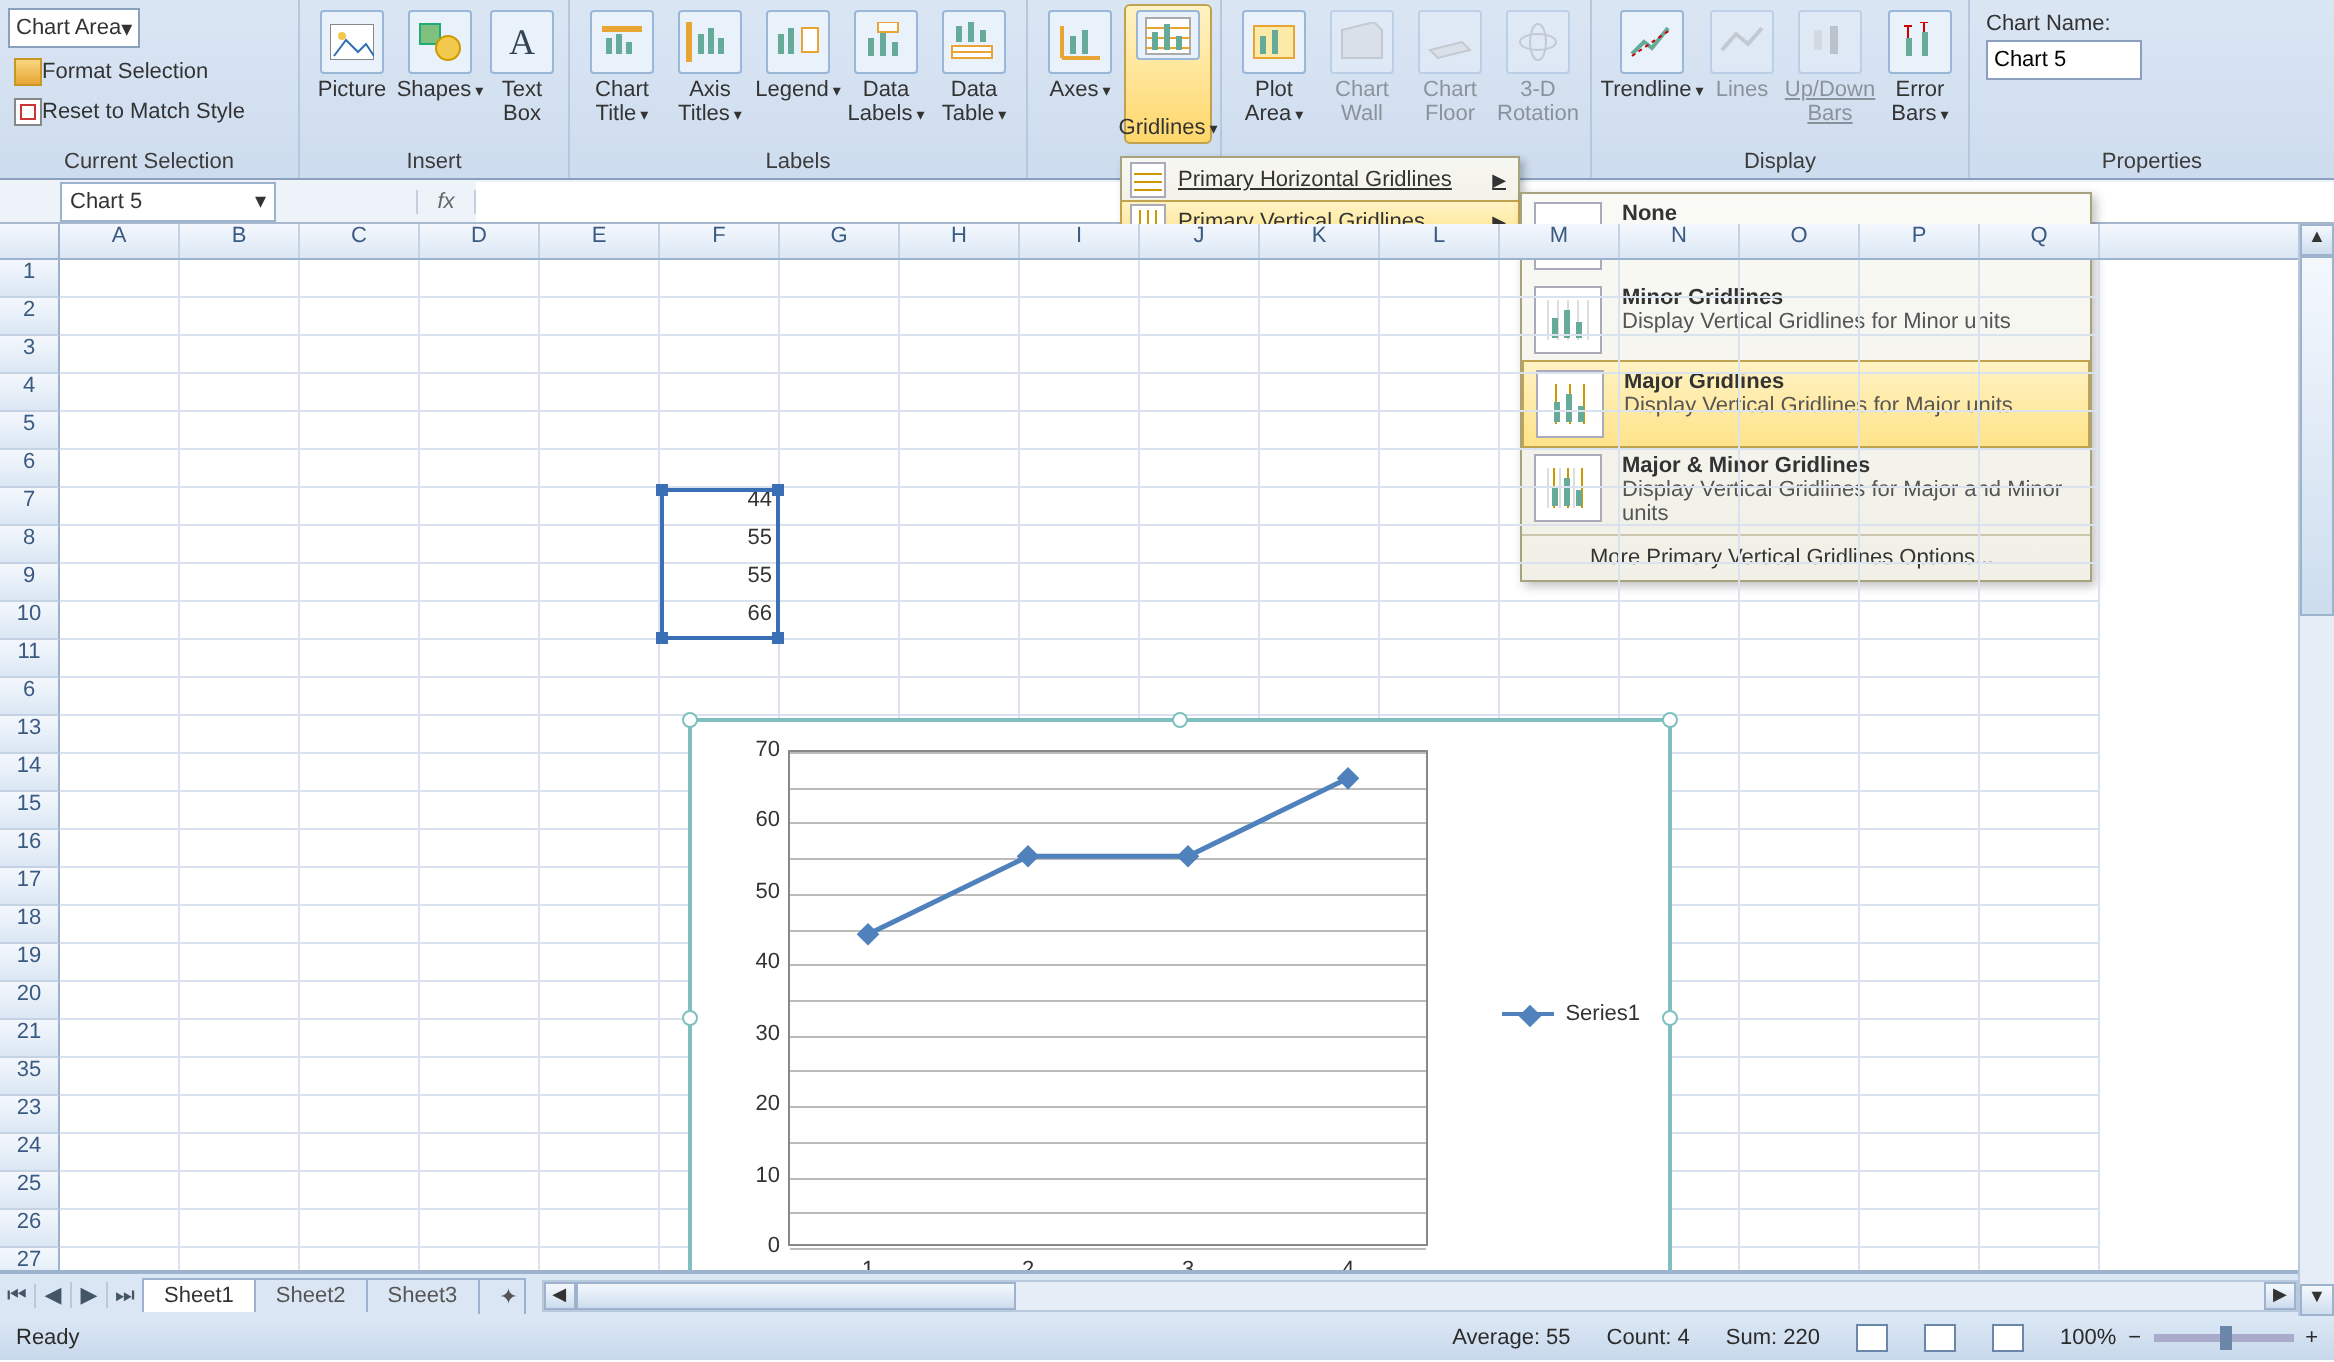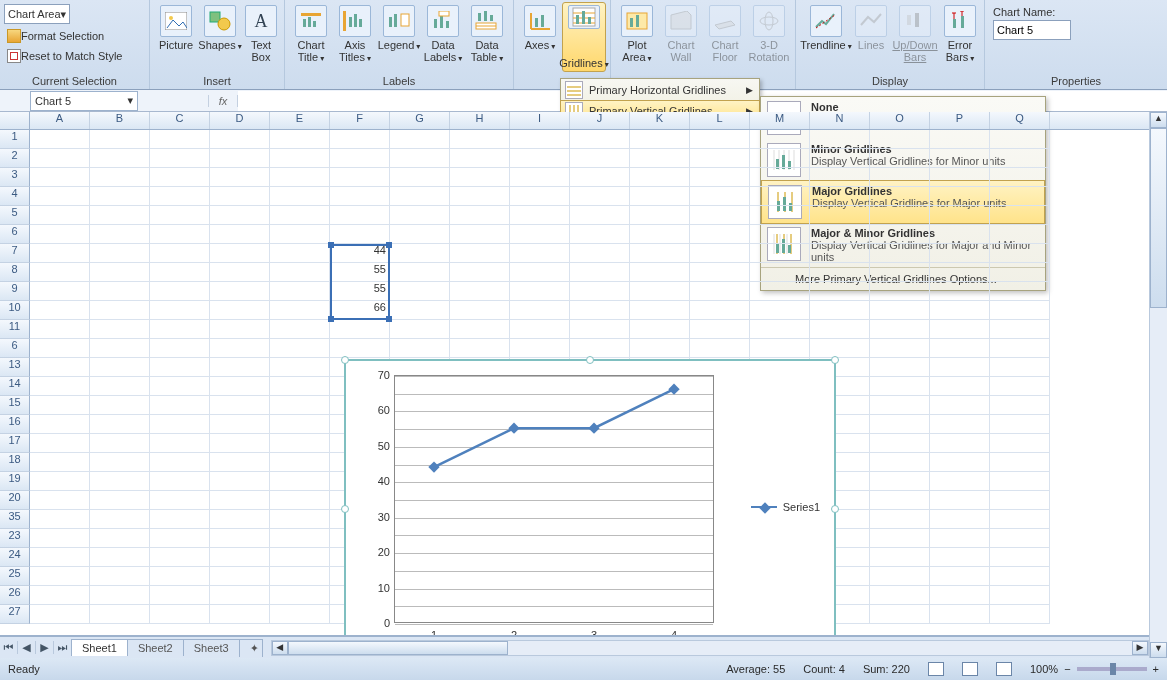--- a/index.html
+++ b/index.html
@@ -20,21 +20,21 @@
   .big-btn .lbl { font-size:11px; line-height:12px; }
   .big-btn.selected { background:linear-gradient(#fff3c4,#ffd76b); border:1px solid #c2a24e; border-radius:3px;gap:26px; }
   .big-btn.disabled { opacity:0.45; }
   .drop-arrow::after{content:"▾"; font-size:8px; margin-left:2px;}
 
   .chart-name-box { padding:4px; }
   .chart-name-box .lbl{ font-size:11px; }
   .chart-name-box input{ width:78px; height:20px; border:1px solid #8ba0bc; padding:1px 3px; font-size:11px; margin-top:2px;}
 
   
-  .flyout1 { position:absolute; left:560px; top:78px; width:200px; background:linear-gradient(#f7f7f2,#efeede); border:1px solid #a7a37e; box-shadow:2px 2px 4px rgba(0,0,0,0.25);}
+  .flyout1 { position:absolute; left:560px; top:78px; width:200px; background:linear-gradient(#f7f7f2,#efeede); border:1px solid #a7a37e; box-shadow:2px 2px 4px rgba(0,0,0,0.25);text-decoration:underline;}
   .flyout1 .item{ display:flex; align-items:center; height:22px; padding:0 6px 0 4px; gap:6px; }
   .flyout1 .item.hover{ background:linear-gradient(#fff3c4,#ffe38a); border:1px solid #c2a24e; margin:-1px; }
   .flyout1 .mini-ico{ width:18px; height:18px; background:#fff; border:1px solid #aab; display:flex; align-items:center; justify-content:center;}
   .flyout1 .arrow{ margin-left:auto; font-size:9px;}
 
   .flyout2 { position:absolute; left:760px; top:96px; width:286px; background:linear-gradient(#fafaf6,#f1f0e6); border:1px solid #a7a37e; box-shadow:2px 2px 5px rgba(0,0,0,0.25);}
   .flyout2 .opt{ display:flex; padding:4px 6px 4px 6px; gap:10px; }
   .flyout2 .opt .big-ico{ width:34px; height:34px; background:#fff; border:1px solid #aab; flex-shrink:0; display:flex; align-items:center; justify-content:center;}
   .flyout2 .opt.hover{ background:linear-gradient(#fff3c4,#ffe38a); border:1px solid #c2a24e; margin:-1px 0; }
   .flyout2 .opt .t1{ font-weight:bold; }
@@ -846,20 +846,40 @@
         <div class="cell"></div>
         <div class="cell"></div>
         <div class="cell"></div>
         <div class="cell"></div>
         <div class="cell"></div>
         <div class="cell"></div>
         <div class="cell"></div>
       </div>
       <div class="row">
         <div class="rh">20</div>
+        <div class="cell"></div>
+        <div class="cell"></div>
+        <div class="cell"></div>
+        <div class="cell"></div>
+        <div class="cell"></div>
+        <div class="cell"></div>
+        <div class="cell"></div>
+        <div class="cell"></div>
+        <div class="cell"></div>
+        <div class="cell"></div>
+        <div class="cell"></div>
+        <div class="cell"></div>
+        <div class="cell"></div>
+        <div class="cell"></div>
+        <div class="cell"></div>
+        <div class="cell"></div>
+        <div class="cell"></div>
+      </div>
+      <div class="row">
+        <div class="rh">21</div>
         <div class="cell"></div>
         <div class="cell"></div>
         <div class="cell"></div>
         <div class="cell"></div>
         <div class="cell"></div>
         <div class="cell"></div>
         <div class="cell"></div>
         <div class="cell"></div>
         <div class="cell"></div>
         <div class="cell"></div>

